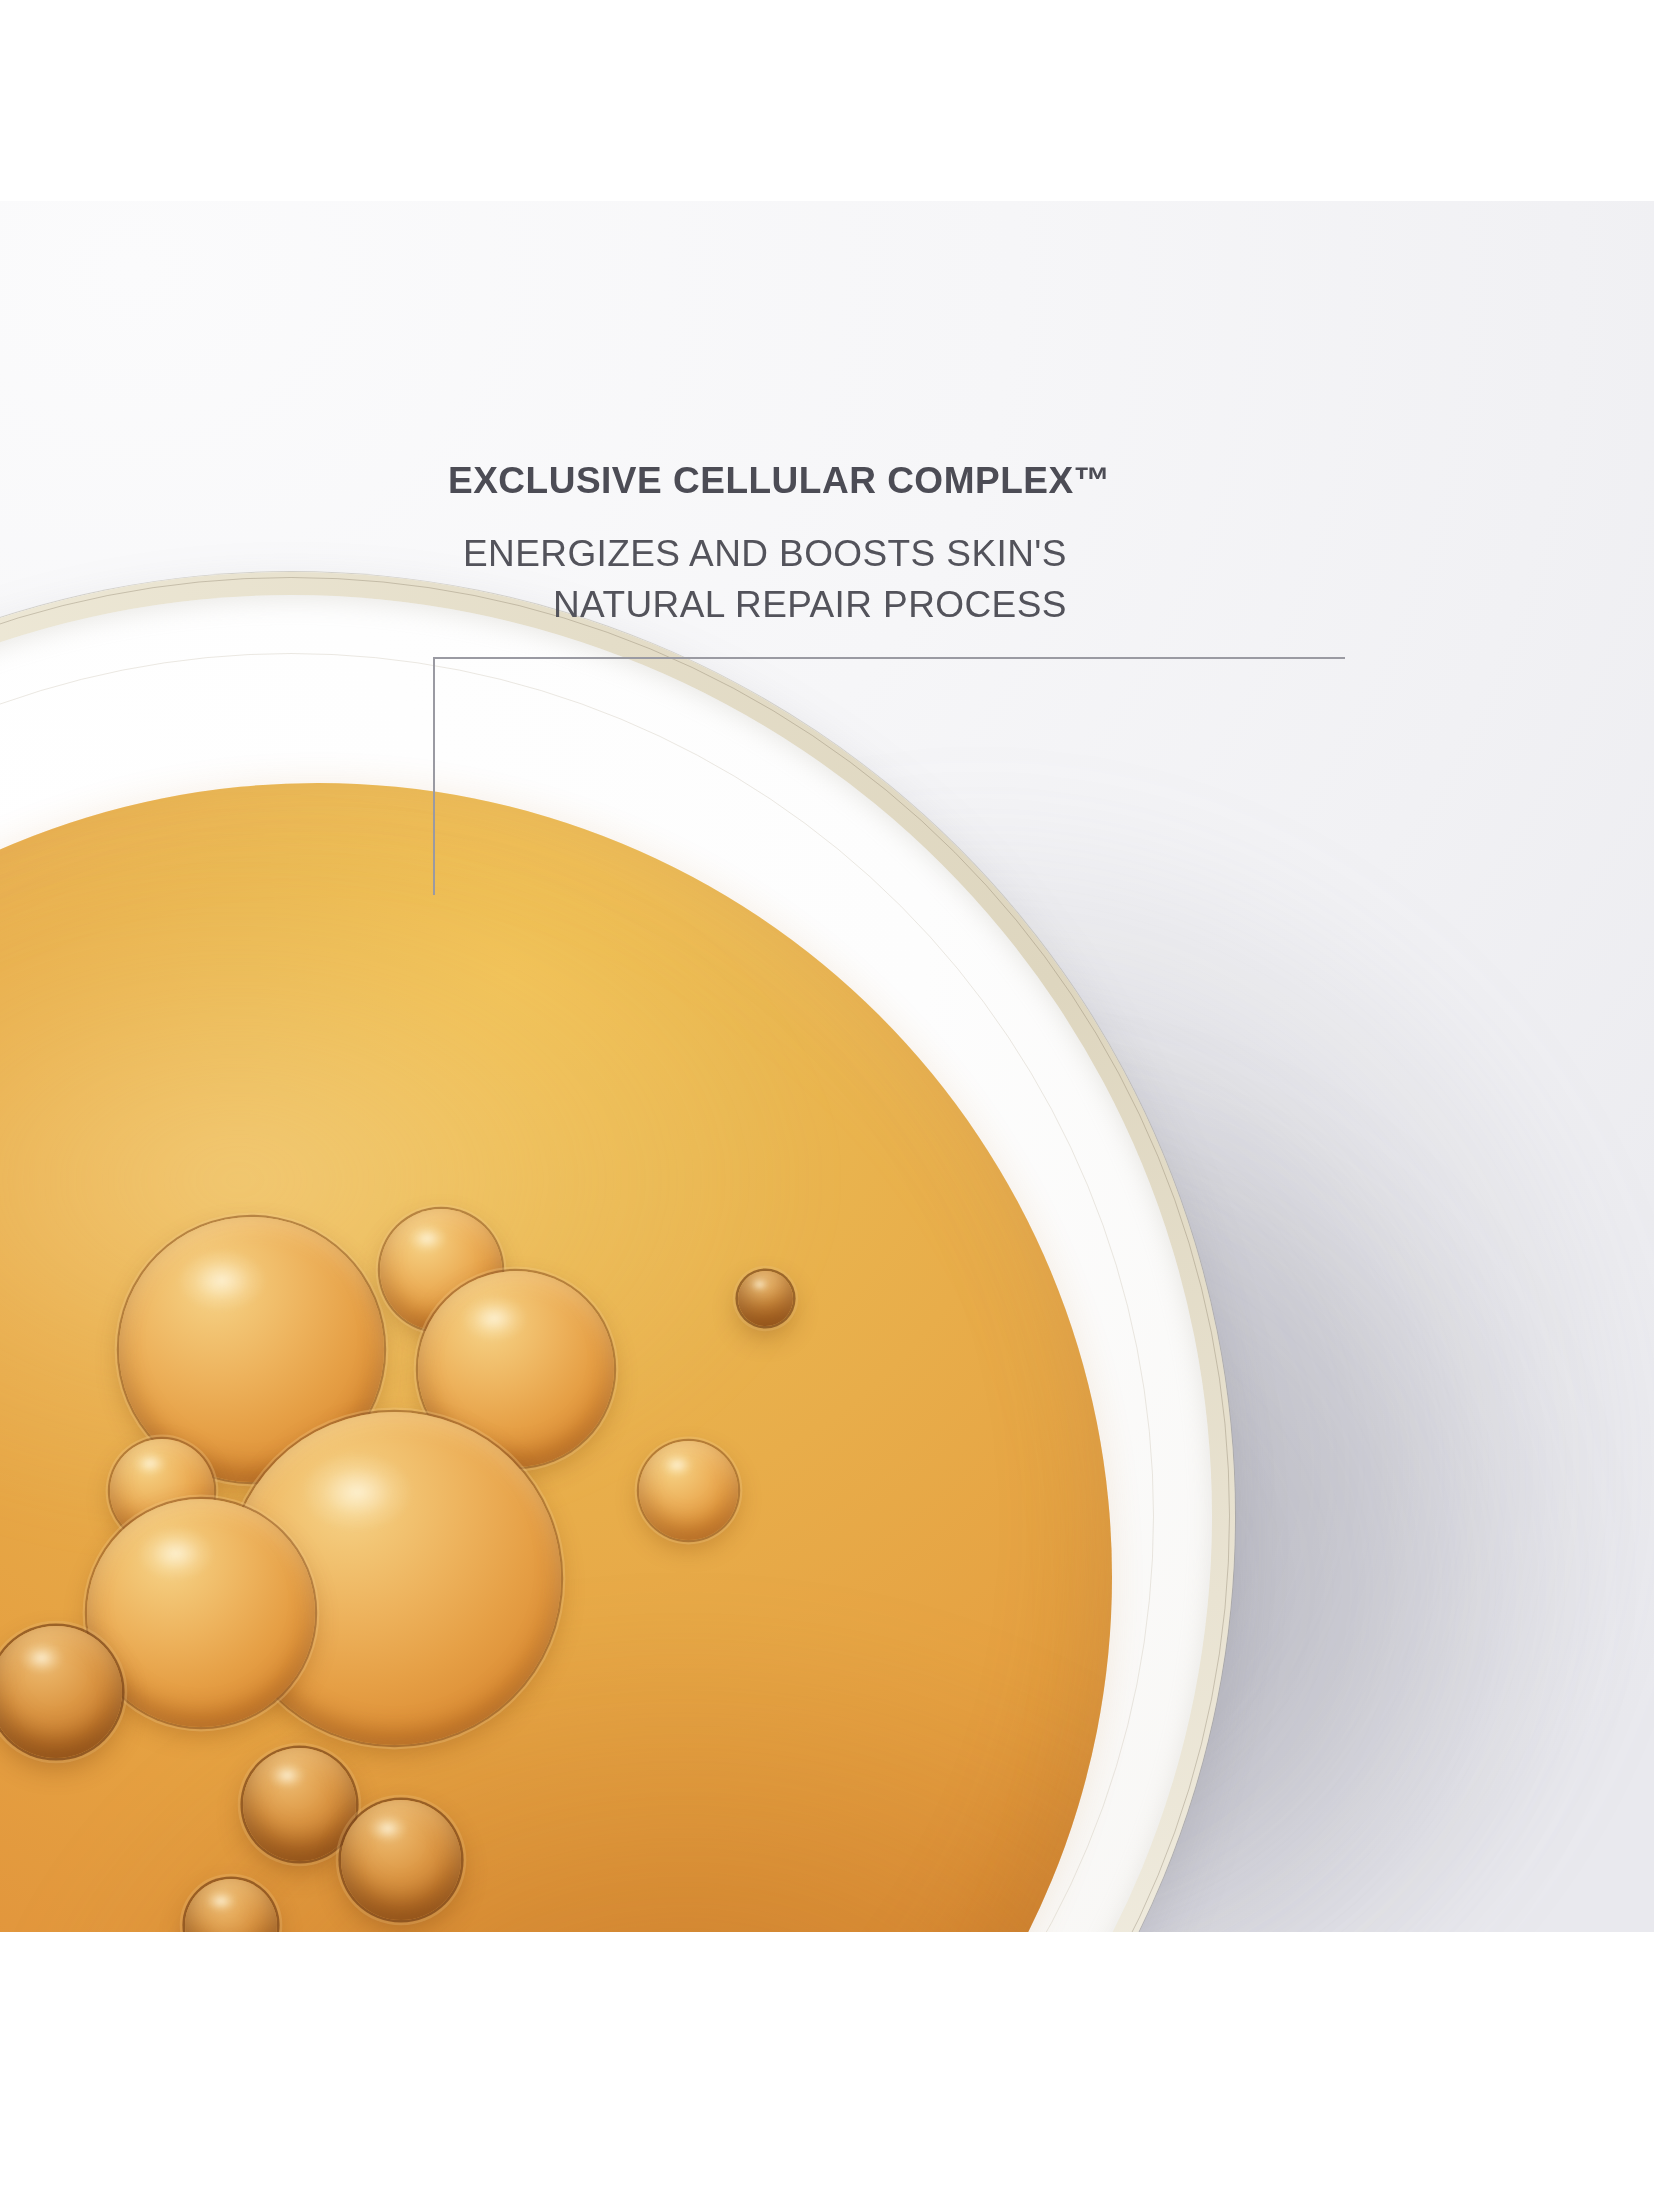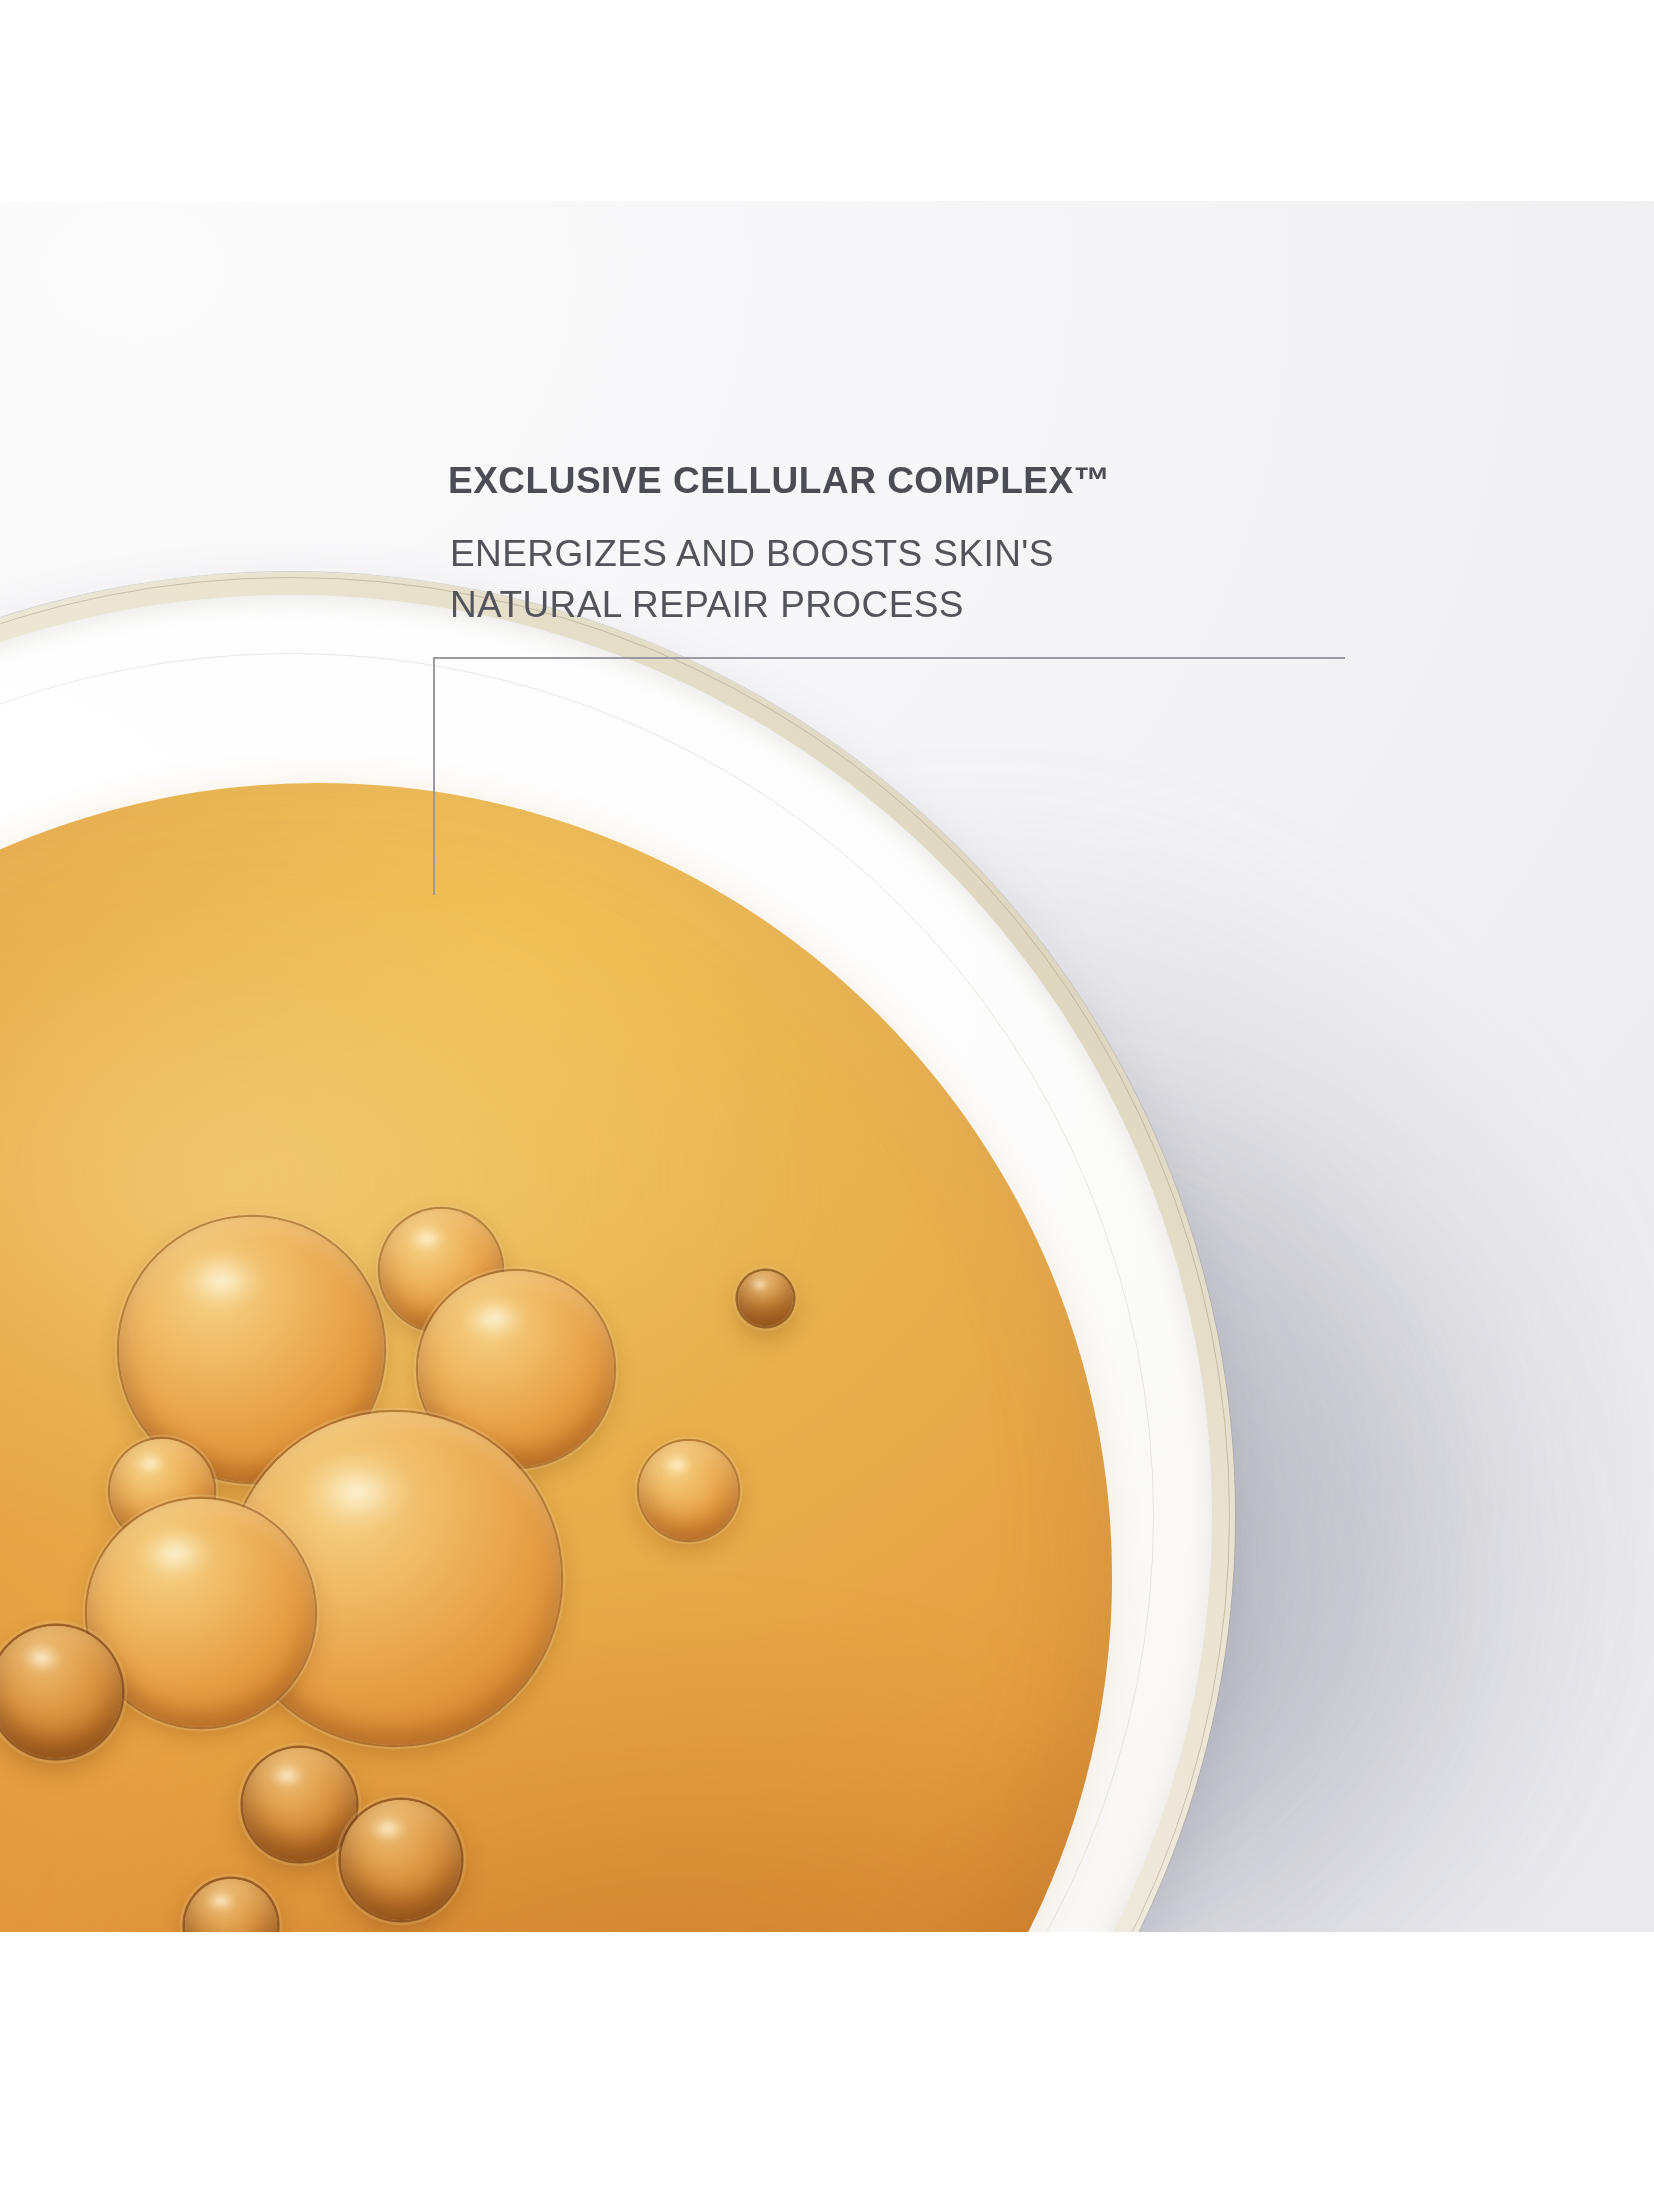--- a/index.html
+++ b/index.html
@@ -220,28 +220,29 @@
     font-size: 37px;
     line-height: 1;
     letter-spacing: 0.5px;
     font-weight: 700;
     color: #4c4c55;
     white-space: nowrap;
     margin-top: 40px;
   }
   .subhead {
     position: absolute;
-    left: 450px;
+    left: 463px;
     top: 528px;
     font-size: 37px;
     line-height: 51px;
     letter-spacing: 0.4px;
     font-weight: 400;
     color: #53535b;
     white-space: pre-line;
+    text-align: right;
   }
 </style>
 </head>
 <body>
 
 <div id="stage">
 
   <div id="photo">
 
     <div class="cast-shadow"></div>

